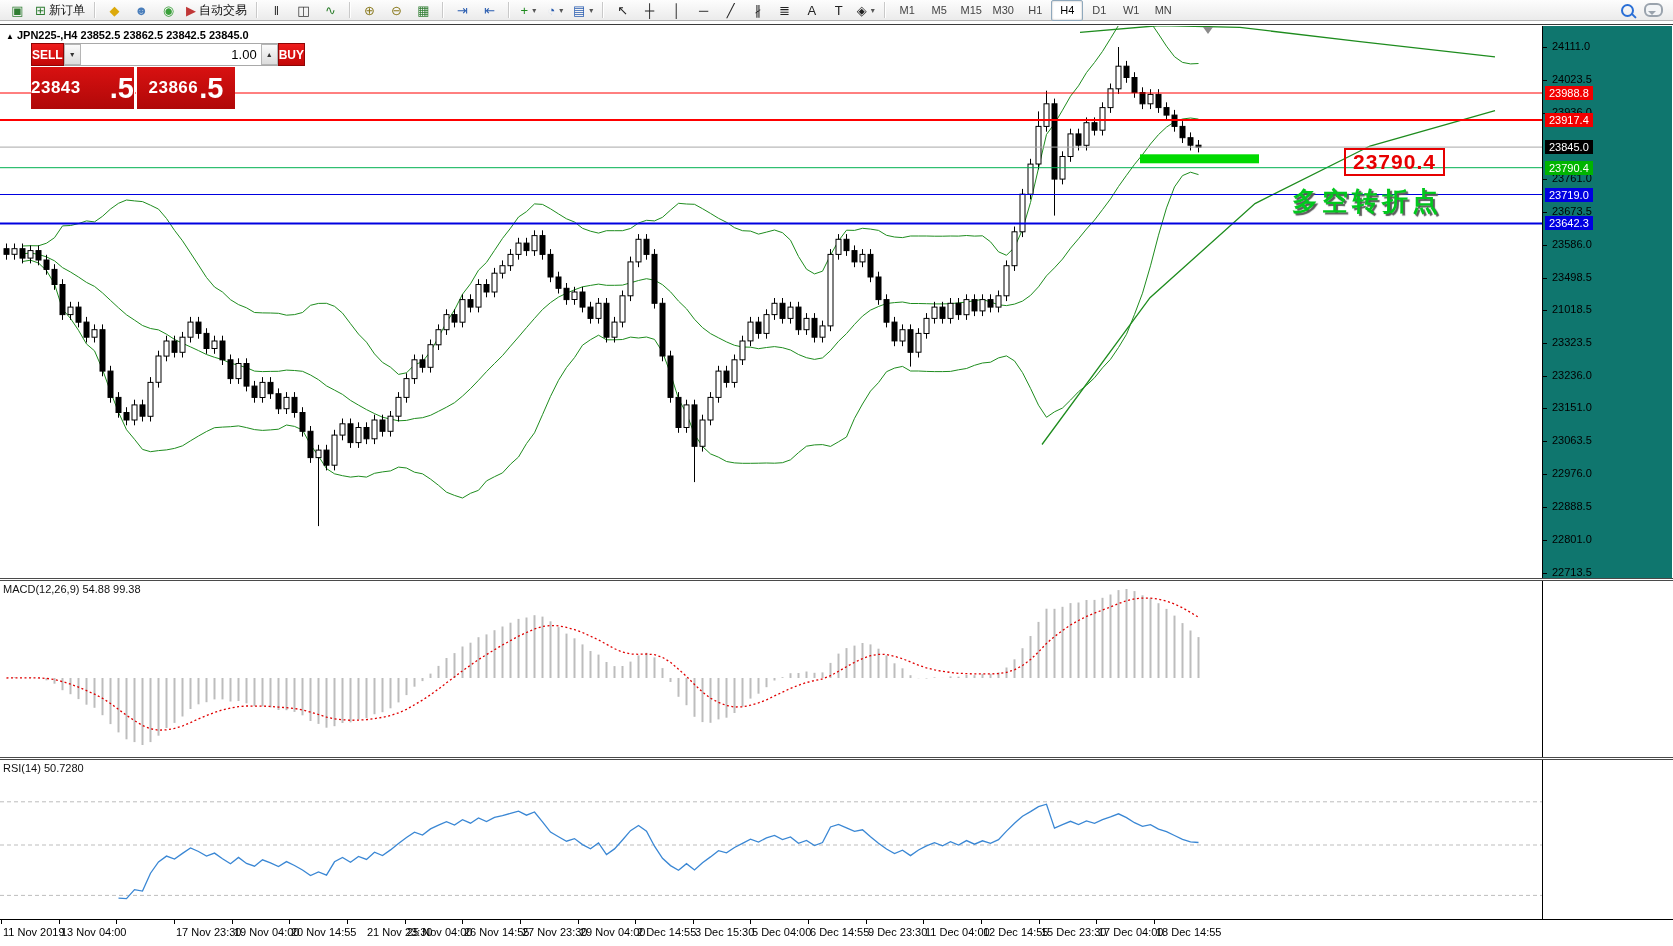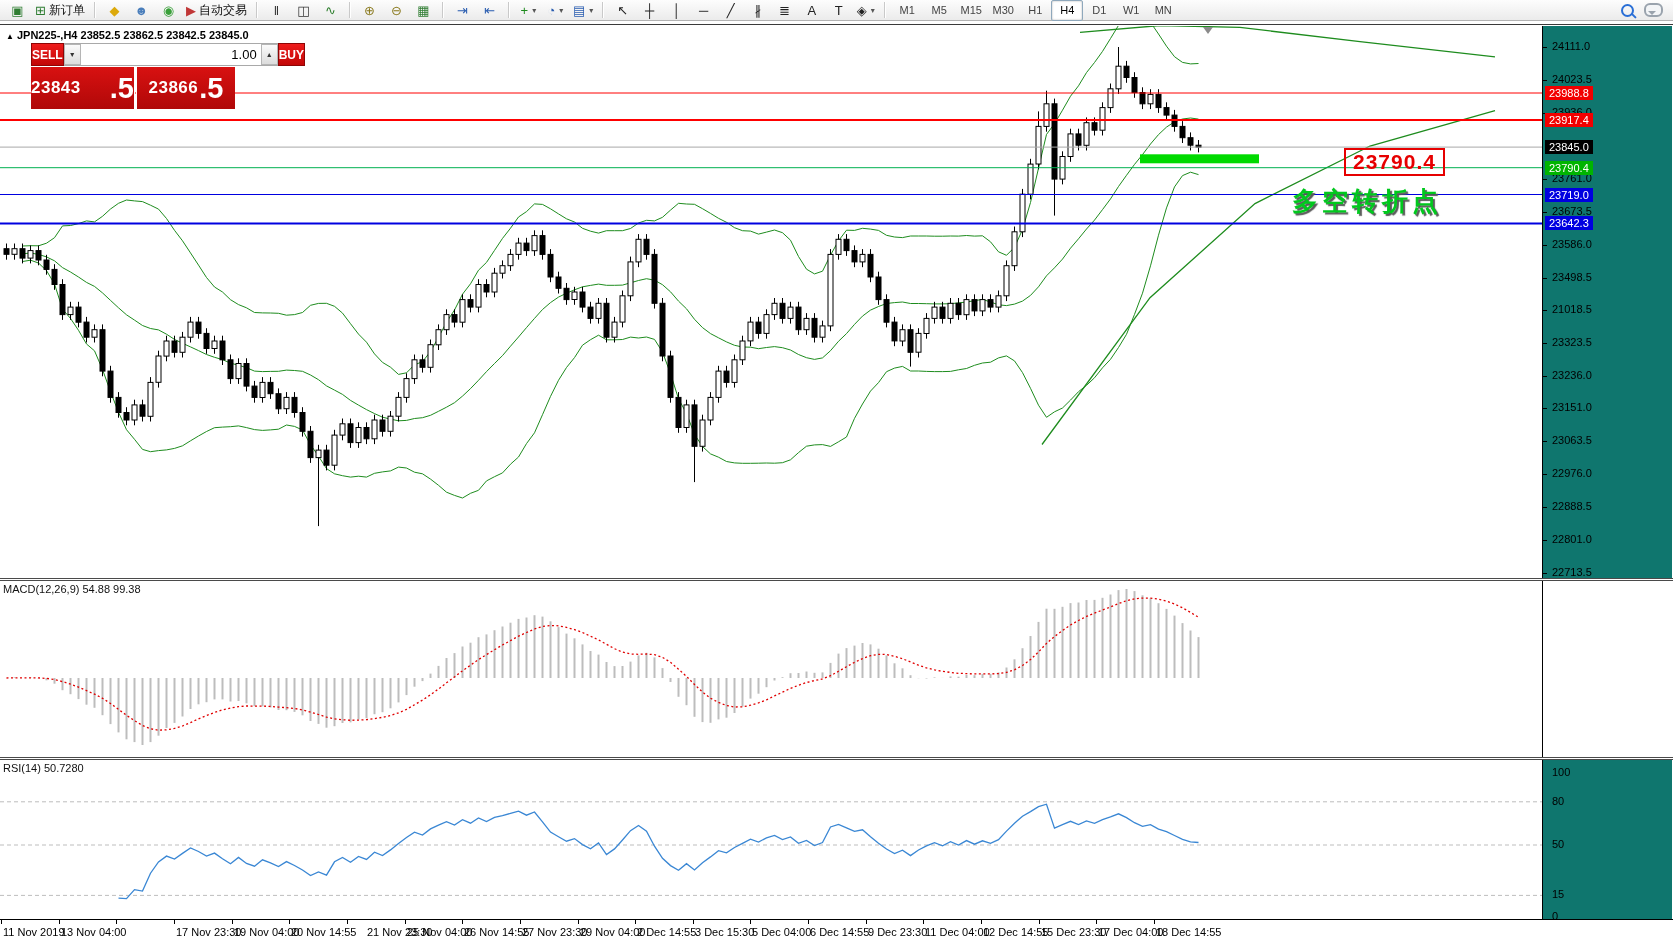--- a/index.html
+++ b/index.html
@@ -762,27 +762,20 @@
   <div class="row row-rsi">
     <div class="plot">
       <svg id="rsiSvg" width="1543" height="159">
           <line x1="0" y1="41.8" x2="1543" y2="41.8" stroke="#bdbdbd" stroke-width="1" stroke-dasharray="4,3"></line>
           <line x1="0" y1="85.0" x2="1543" y2="85.0" stroke="#bdbdbd" stroke-width="1" stroke-dasharray="4,3"></line>
           <line x1="0" y1="135.4" x2="1543" y2="135.4" stroke="#bdbdbd" stroke-width="1" stroke-dasharray="4,3"></line>
           <path d="M118.5 138.1 L126.5 138.7 L134.5 129.6 L142.5 131.1 L150.5 113.2 L158.5 101.9 L166.5 96.1 L174.5 99.1 L182.5 93.4 L190.5 88.0 L198.5 91.5 L206.5 96.0 L214.5 93.1 L222.5 98.7 L230.5 103.7 L238.5 97.4 L246.5 103.4 L254.5 106.2 L262.5 99.8 L270.5 102.8 L278.5 106.6 L286.5 101.6 L294.5 105.5 L302.5 110.0 L310.5 115.5 L318.5 112.0 L326.5 115.1 L334.5 101.8 L342.5 97.4 L350.5 102.3 L358.5 96.4 L366.5 99.4 L374.5 92.2 L382.5 95.5 L390.5 89.9 L398.5 83.4 L406.5 77.5 L414.5 72.2 L422.5 75.1 L430.5 68.9 L438.5 65.2 L446.5 61.7 L454.5 65.0 L462.5 59.7 L470.5 63.2 L478.5 58.0 L486.5 61.5 L494.5 57.3 L502.5 55.7 L510.5 53.4 L518.5 51.1 L526.5 55.2 L534.5 52.0 L542.5 61.8 L550.5 72.1 L558.5 76.7 L566.5 81.2 L574.5 78.6 L582.5 84.6 L590.5 88.8 L598.5 83.0 L606.5 94.6 L614.5 88.9 L622.5 80.0 L630.5 70.7 L638.5 65.5 L646.5 71.1 L654.5 86.2 L662.5 98.3 L670.5 105.6 L678.5 110.2 L686.5 103.7 L694.5 110.0 L702.5 102.7 L710.5 96.9 L718.5 90.7 L726.5 92.9 L734.5 87.5 L742.5 83.3 L750.5 79.2 L758.5 82.0 L766.5 77.8 L774.5 75.4 L782.5 79.6 L790.5 76.9 L798.5 83.3 L806.5 80.4 L814.5 85.6 L822.5 82.6 L830.5 67.0 L838.5 64.4 L846.5 67.9 L854.5 71.3 L862.5 69.8 L870.5 76.8 L878.5 83.2 L886.5 89.0 L894.5 93.5 L902.5 90.2 L910.5 95.6 L918.5 90.0 L926.5 85.8 L934.5 82.7 L942.5 85.9 L950.5 81.6 L958.5 85.0 L966.5 80.6 L974.5 84.2 L982.5 80.8 L990.5 83.3 L998.5 79.7 L1006.5 71.1 L1014.5 63.2 L1022.5 56.2 L1030.5 51.6 L1038.5 46.7 L1046.5 44.2 L1054.5 68.2 L1062.5 64.6 L1070.5 61.3 L1078.5 64.5 L1086.5 61.0 L1094.5 63.3 L1102.5 59.7 L1110.5 56.9 L1118.5 53.8 L1126.5 57.6 L1134.5 62.7 L1142.5 66.4 L1150.5 64.6 L1158.5 69.1 L1166.5 71.7 L1174.5 75.5 L1182.5 79.3 L1190.5 81.8 L1198.5 82.5 " fill="none" stroke="#3a87d4" stroke-width="1.3"></path>
         </svg>
       <div class="ind-label">RSI(14) 50.7280</div>
     </div>
-    <div class="ax" id="rsiAxis">
-        <div class="ax-label" style="top: 6px;">100</div>
-        <div class="ax-label" style="top: 35px;">80</div>
-        <div class="ax-label" style="top: 78px;">50</div>
-        <div class="ax-label" style="top: 128px;">15</div>
-        <div class="ax-label" style="top: 150px;">0</div>
-      </div>
   </div>
 
   <div class="row-time" style="position:absolute;" id="timeAxis">
       <div class="time-tick" style="left: 1px;"></div>
       <div class="time-label" style="left: 3px;">11 Nov 2019</div>
       <div class="time-tick" style="left: 59px;"></div>
       <div class="time-label" style="left: 61px;">13 Nov 04:00</div>
       <div class="time-tick" style="left: 116px;"></div>
       <div class="time-label" style="left: 118px; margin-top: 39px;">14 Nov 14:55</div>
       <div class="time-tick" style="left: 174px;"></div>

